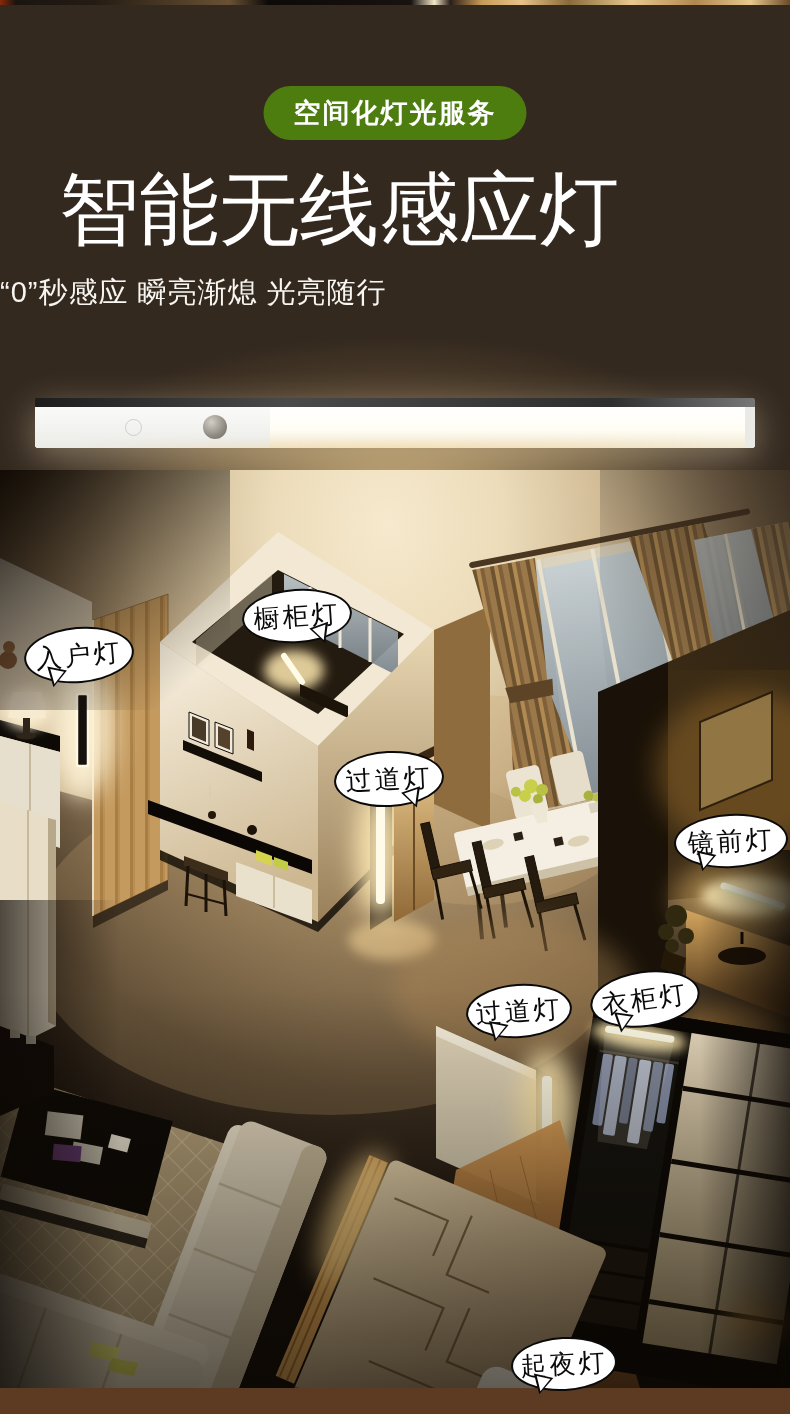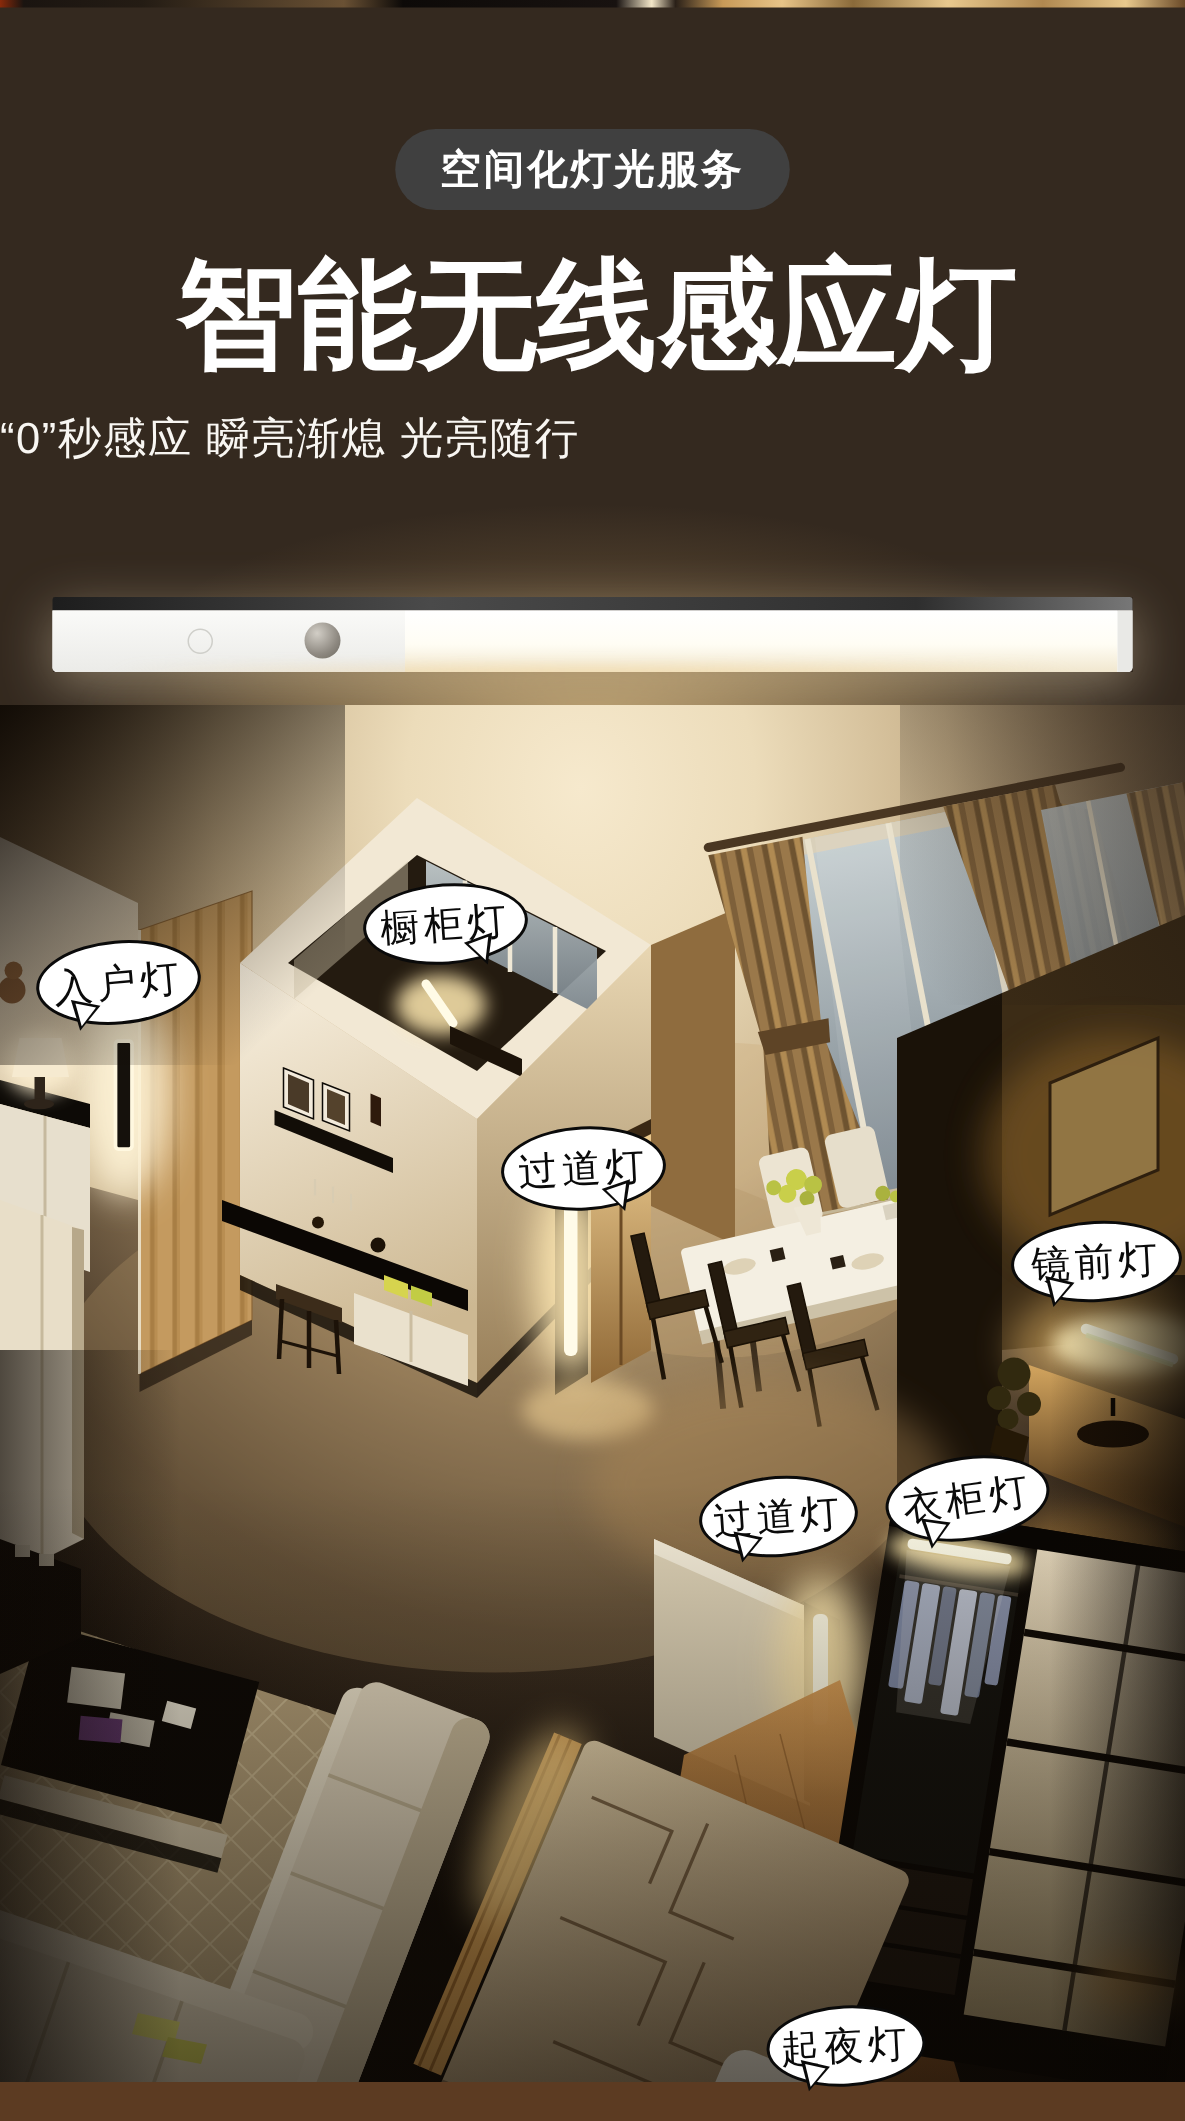--- a/index.html
+++ b/index.html
@@ -14,26 +14,26 @@
       #181210 52%,#f3e6c8 55%,#2a2018 57%,#c89a58 61%,#e8c488 66%,#8a6a3a 72%,
       #e9c98e 80%,#b08850 88%,#e8c88c 95%,#6a4a28 100%);
   }
   
   #hero{position:absolute;left:0;top:5px;width:790px;height:465px;
     background:radial-gradient(ellipse 90% 70% at 50% 30%, #39VEA 0%, transparent 0%),#34291f;}
   #hero .wall-glow{position:absolute;left:95px;top:330px;width:600px;height:180px;
     background:radial-gradient(ellipse at 50% 55%, rgba(205,165,105,.30), transparent 70%);}
   .badge{
     position:absolute;top:81px;left:50%;transform:translateX(-50%);
-    background:#404040;color:#ffffff;font-size:27px;font-weight:bold;
+    background:#4d7c0f;color:#ffffff;font-size:27px;font-weight:bold;
     letter-spacing:2px;padding:9px 30px;border-radius:28px;white-space:nowrap;
   }
   .title{
-    position:absolute;top:152px;left:0;width:678px;text-align:right;
-    color:#ffffff;font-size:80px;font-weight:700;letter-spacing:0px;white-space:nowrap;
+    position:absolute;top:152px;left:0;width:678px;text-align:center;
+    color:#ffffff;font-size:80px;font-weight:400;letter-spacing:0px;white-space:nowrap;
   }
   .subtitle{
     position:absolute;top:268px;left:0;width:790px;
     color:#f8f6f2;font-size:29px;font-weight:500;letter-spacing:1px;white-space:nowrap;
   }
   
   .lightbar{position:absolute;left:35px;top:393px;width:720px;height:50px;
     box-shadow:0 10px 36px rgba(255,238,200,.40);}
   .lb-top{position:absolute;left:0;top:0;width:100%;height:9px;border-radius:2px 2px 0 0;
     background:linear-gradient(90deg,#1d1d1d,#4a4a4a 35%,#2e2e2e 80%,#777);}

